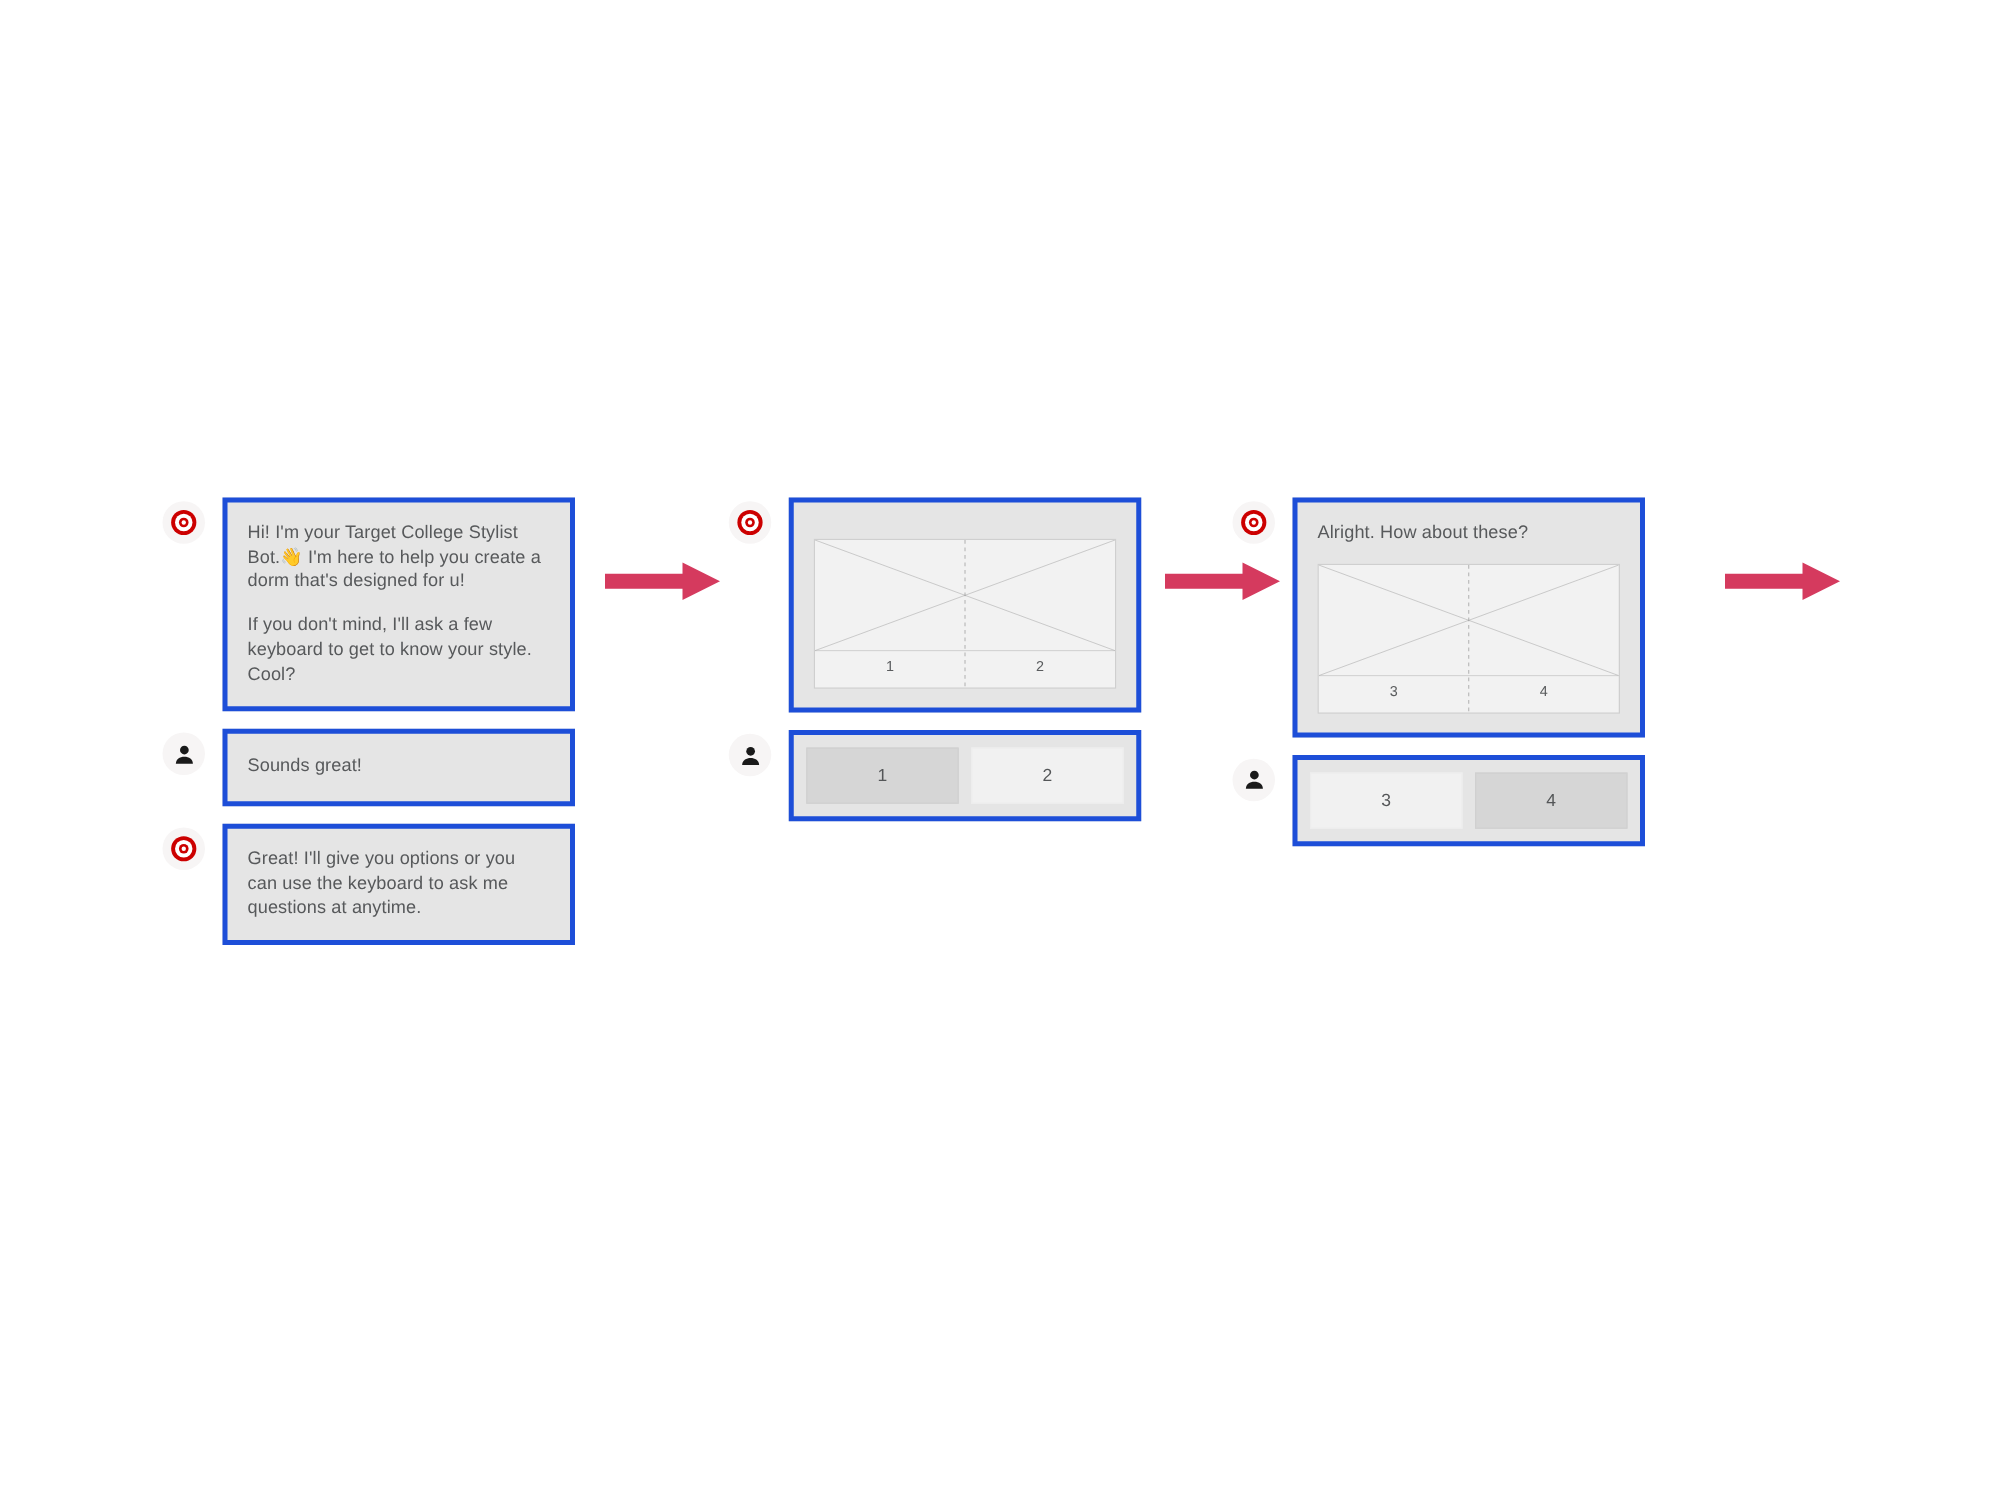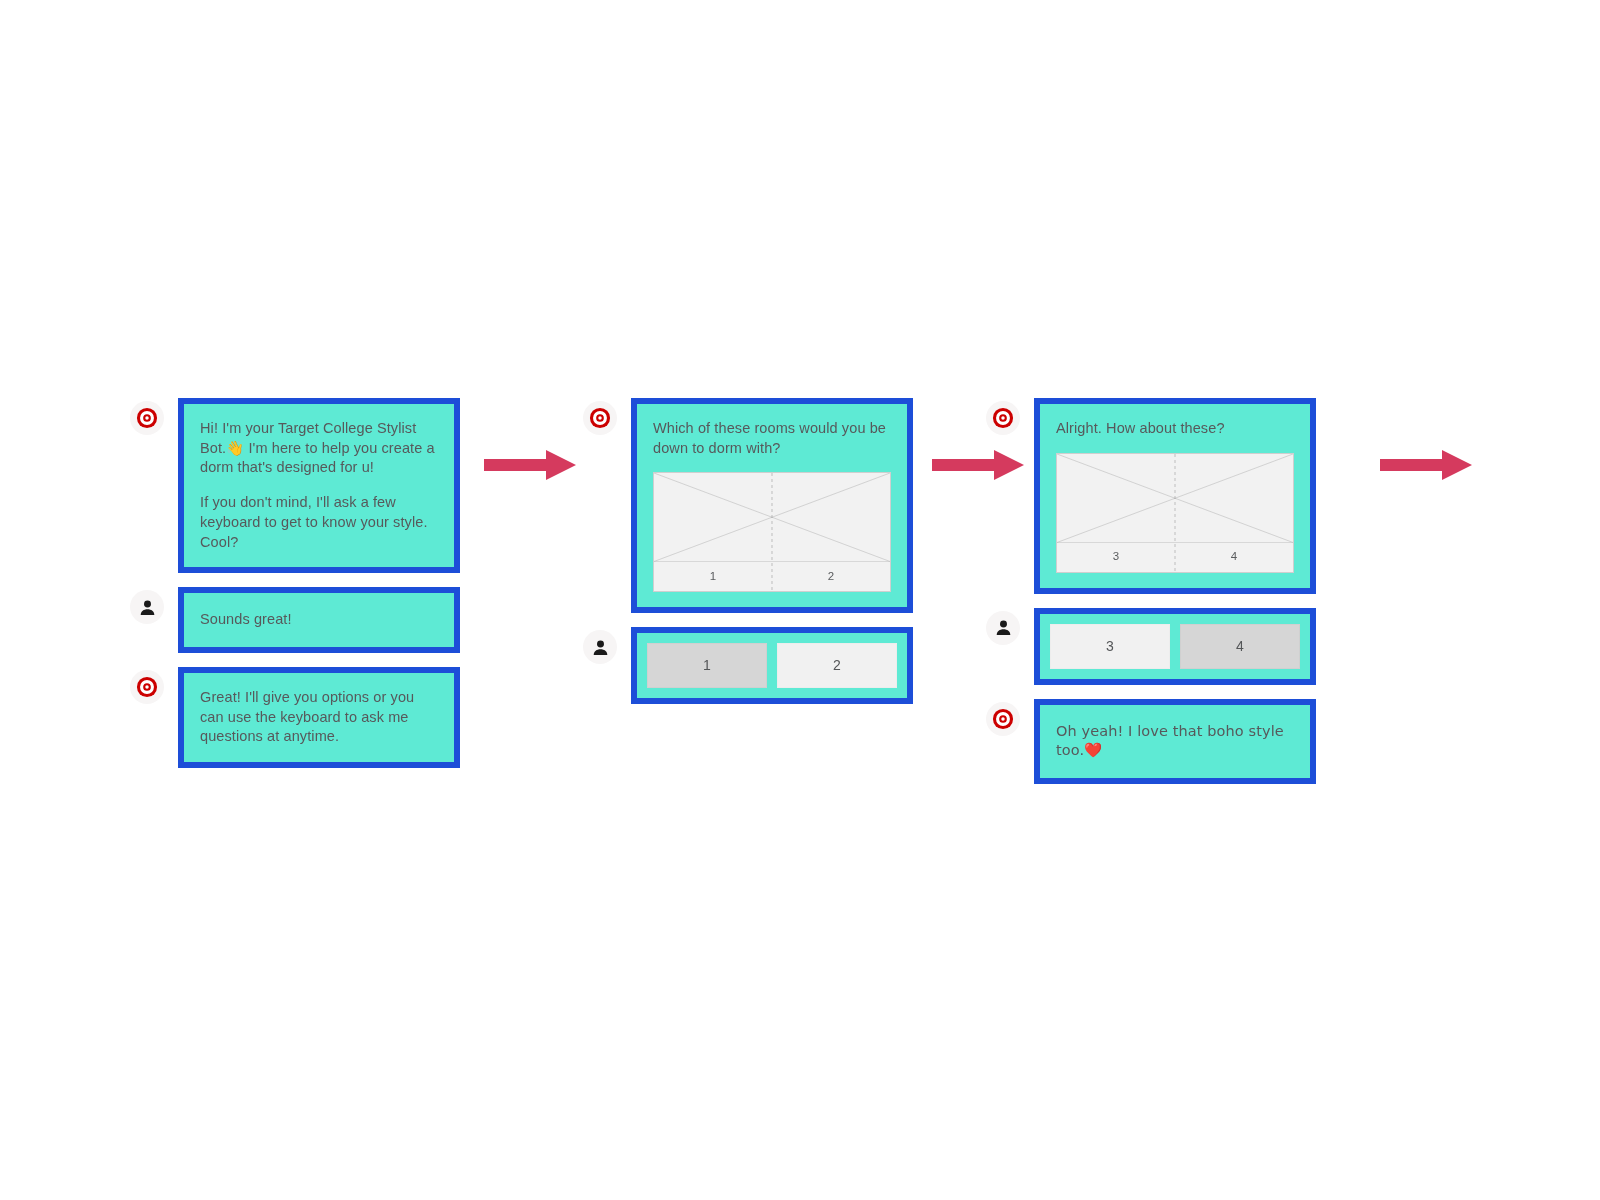--- a/index.html
+++ b/index.html
@@ -51,22 +51,22 @@
     align-items: center;
     justify-content: center;
     margin-right: 14px;
     margin-top: 3px;
   }
   .avatar svg { display: block; }
 
   
   .bubble {
     flex: 1 1 auto;
-    background: #5eead4;
-    border: 6px solid #1d4ed8;
+    background: #e5e5e5;
+    border: 4px solid #1d4ed8;
     box-sizing: border-box;
     padding: 15px 16px;
     font-size: 14.5px;
     line-height: 1.36;
     color: #57595b;
     letter-spacing: 0.1px;
   }
   .bubble p { margin: 0; }
   .bubble p + p { margin-top: 15px; }
 
@@ -193,21 +193,20 @@
     <div class="msg-row">
       <span class="avatar">
         <svg width="22" height="22" viewBox="0 0 24 24">
           <circle cx="12" cy="12" r="11" fill="#cc0000"></circle>
           <circle cx="12" cy="12" r="7.6" fill="#ffffff"></circle>
           <circle cx="12" cy="12" r="4.2" fill="#cc0000"></circle>
           <circle cx="12" cy="12" r="1.9" fill="#ffffff"></circle>
         </svg>
       </span>
       <div class="bubble">
-        <p>Which of these rooms would you be down to dorm with?</p>
         <div class="img-ph">
           <svg viewBox="0 0 100 100" preserveAspectRatio="none">
             <line x1="0" y1="0" x2="100" y2="75" stroke="#a9a9a9" stroke-width="0.45" vector-effect="non-scaling-stroke"></line>
             <line x1="0" y1="75" x2="100" y2="0" stroke="#a9a9a9" stroke-width="0.45" vector-effect="non-scaling-stroke"></line>
             <line x1="0" y1="75" x2="100" y2="75" stroke="#b5b5b5" stroke-width="0.45" vector-effect="non-scaling-stroke"></line>
             <line x1="50" y1="0" x2="50" y2="100" stroke="#9a9a9a" stroke-width="0.6" stroke-dasharray="3,3" vector-effect="non-scaling-stroke"></line>
           </svg>
           <div class="ph-labels">
             <div class="ph-label">1</div>
             <div class="ph-label">2</div>
@@ -265,33 +264,20 @@
           <circle cx="12" cy="7.6" r="4.4" fill="#1a1a1a"></circle>
           <path d="M3.4 21.5c0-4.6 3.9-7.2 8.6-7.2s8.6 2.6 8.6 7.2z" fill="#1a1a1a"></path>
         </svg>
       </span>
       <div class="bubble options">
         <div class="chip">3</div>
         <div class="chip selected">4</div>
       </div>
     </div>
 
-    <div class="msg-row">
-      <span class="avatar">
-        <svg width="22" height="22" viewBox="0 0 24 24">
-          <circle cx="12" cy="12" r="11" fill="#cc0000"></circle>
-          <circle cx="12" cy="12" r="7.6" fill="#ffffff"></circle>
-          <circle cx="12" cy="12" r="4.2" fill="#cc0000"></circle>
-          <circle cx="12" cy="12" r="1.9" fill="#ffffff"></circle>
-        </svg>
-      </span>
-      <div class="bubble tight">
-        <p class="emoji">Oh yeah! I love that boho style too.❤️</p>
-      </div>
-    </div>
 
   </div>
 
   <div class="arrow" id="arrow-1">
     <svg viewBox="0 0 92 34" preserveAspectRatio="none">
       <path d="M0 11 L62 11 L62 2 L92 17 L62 32 L62 23 L0 23 Z" fill="#d53a5e"></path>
     </svg>
   </div>
   <div class="arrow" id="arrow-2">
     <svg viewBox="0 0 92 34" preserveAspectRatio="none">

